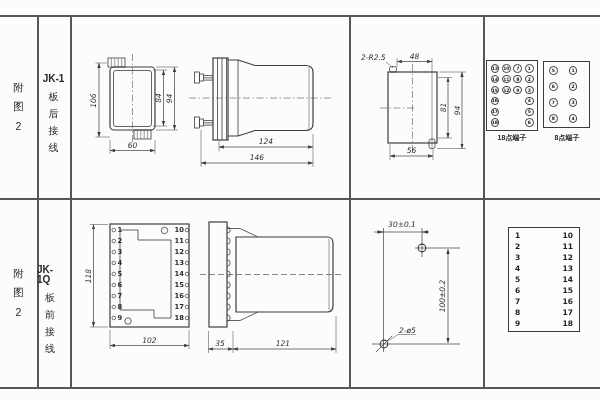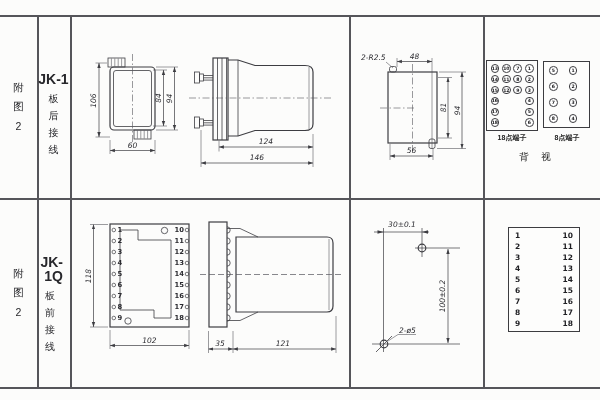--- a/index.html
+++ b/index.html
@@ -7,21 +7,21 @@
     position:relative; width:600px; height:400px;
     background:#fcfcfb; overflow:hidden;
     font-family:"Liberation Sans","DejaVu Sans",sans-serif;
     color:#26262a;
   }
   .hl{position:absolute;height:1.5px;background:#55555a;}
   .vl{position:absolute;width:1.5px;background:#55555a;}
   .stack{position:absolute;display:flex;flex-direction:column;align-items:center;justify-content:center;color:#27272b;}
   .stack span{display:block;line-height:1;}
   .figch{font-size:10.5px;margin:4.5px 0;}
-  .model{font-size:14px;font-weight:600;margin:17px 0 5px 0;text-align:right;}
+  .model{font-size:10px;font-weight:600;margin:17px 0 5px 0;}
   .wirech{font-size:10px;margin:3.5px 0;}
   svg{position:absolute;overflow:visible;}
   svg .ol{stroke:#3d3d42;fill:none;stroke-width:1.2;}
   svg .ol2{stroke:#3d3d42;fill:none;stroke-width:0.8;}
   svg .thin{stroke:#4a4a50;fill:none;stroke-width:0.55;}
   svg .dim{stroke:#3d3d42;fill:none;stroke-width:0.7;}
   svg .cl{stroke:#55555c;fill:none;stroke-width:0.6;stroke-dasharray:7 2.5 1.5 2.5;}
   svg .dash{stroke:#55555c;fill:none;stroke-width:0.7;stroke-dasharray:6 3;}
   svg text{fill:#2b2b30;}
   .dt{font:italic 7.5px "DejaVu Sans",sans-serif;text-anchor:middle;}
@@ -225,28 +225,27 @@
     <div class="trow8">
       <span class="circ">7</span>
       <span class="circ">3</span>
     </div>
     <div class="trow8">
       <span class="circ">8</span>
       <span class="circ">4</span>
     </div>
   </div>
   <div class="tlabel" style="left:541px;top:133px;width:52px">8点端子</div>
-  <div class="viewlabel" style="left:500px;top:151px;width:75px">背 视</div>
 
   <div class="stack" style="left:0;top:198px;width:37px;height:189px">
     <span class="figch">附</span>
     <span class="figch">图</span>
     <span class="figch">2</span>
   </div>
-  <div class="stack" style="left:37px;top:202px;width:26px;height:189px">
+  <div class="stack" style="left:37px;top:208px;width:26px;height:189px">
     <span class="model">JK-1Q</span>
     <span class="wirech">板</span>
     <span class="wirech">前</span>
     <span class="wirech">接</span>
     <span class="wirech">线</span>
   </div>
 
   <svg style="left:78px;top:216px" width="122" height="136" viewBox="78 216 122 136">
     <g>
       <rect class="ol" x="110" y="224" width="79" height="103"></rect>

